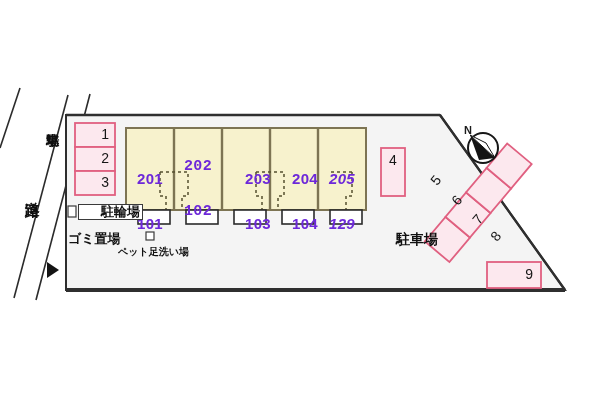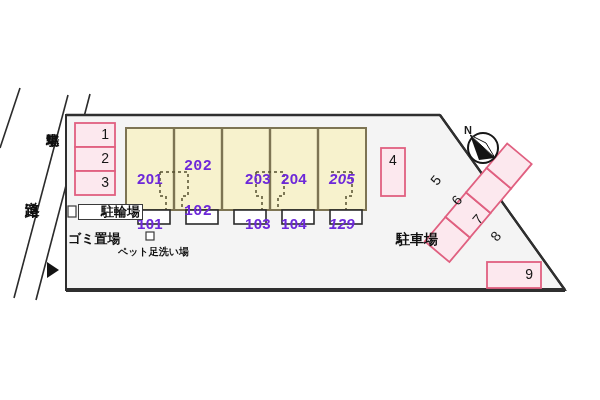--- a/index.html
+++ b/index.html
@@ -165,21 +165,21 @@
   <span class="f1">101</span>
 </div>
 <div class="txt unit-label" style="left:174px; top:128px; width:48px;font-family:Liberation Mono, monospace;">
   <span class="f2">202</span>
   <span class="f1">102</span>
 </div>
 <div class="txt unit-label" style="left:234px; top:140px; width:48px;">
   <span class="f2">203</span>
   <span class="f1">103</span>
 </div>
-<div class="txt unit-label" style="left:270px; top:140px; width:48px;">
+<div class="txt unit-label" style="left:270px; top:140px; width:48px;text-align:right;">
   <span class="f2">204</span>
   <span class="f1">104</span>
 </div>
 <div class="txt unit-label" style="left:318px; top:140px; width:48px;font-style:italic;">
   <span class="f2">205</span>
   <span class="f1">129</span>
 </div>
 
 <div class="txt stall-num" style="left:75px; top:127px; width:34px; text-align:right;">1</div>
 <div class="txt stall-num" style="left:75px; top:151px; width:34px; text-align:right;">2</div>

